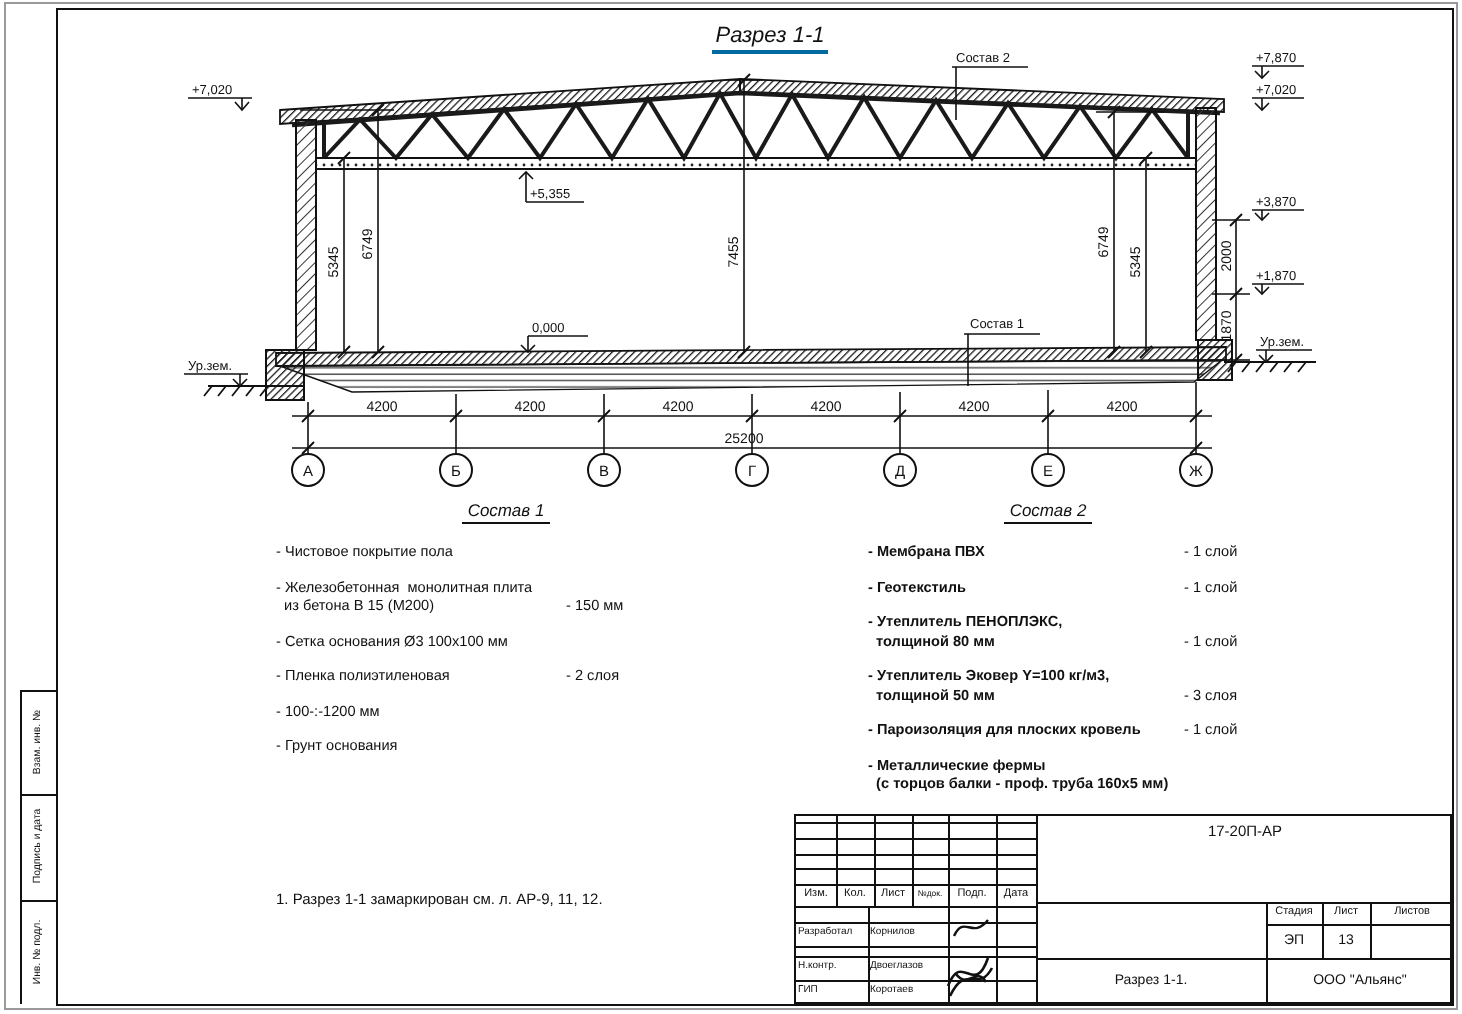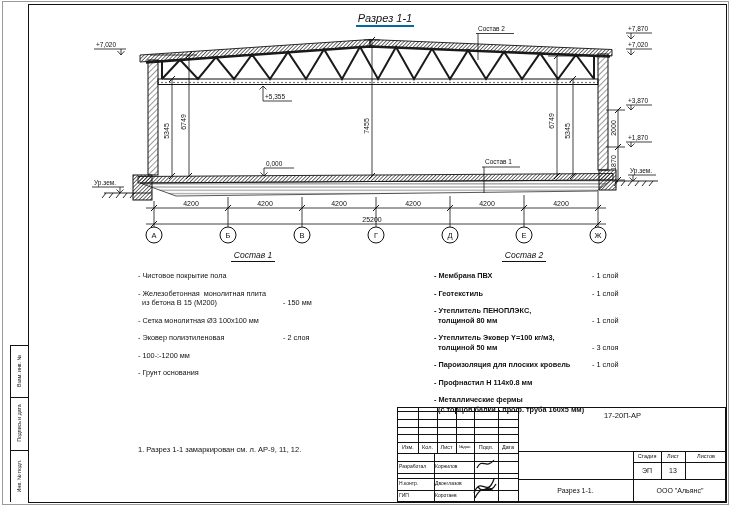--- a/index.html
+++ b/index.html
@@ -270,25 +270,25 @@
     <div class="srow">
       <span class="lab">- Чистовое покрытие пола</span>
         <span class="val"></span>
       </div>
     <div class="srow">
       <span class="lab">- Железобетонная  монолитная плита
   из бетона В 15 (М200)</span>
         <span class="val">- 150 мм</span>
       </div>
     <div class="srow">
-      <span class="lab">- Сетка монолитная Ø3 100х100 мм</span>
+      <span class="lab">- Сетка основания Ø3 100х100 мм</span>
         <span class="val"></span>
       </div>
     <div class="srow">
-      <span class="lab">- Эковер полиэтиленовая</span>
+      <span class="lab">- Пленка полиэтиленовая</span>
         <span class="val">- 2 слоя</span>
       </div>
     <div class="srow">
         <span class="val">- 100-:-1200 мм</span>
       </div>
     <div class="srow">
       <span class="lab">- Грунт основания</span>
         <span class="val"></span>
       </div>
   </div>
@@ -311,24 +311,20 @@
         <span class="val">- 1 слой</span>
       </div>
     <div class="srow">
       <span class="lab">- Утеплитель Эковер Y=100 кг/м3,
   толщиной 50 мм</span>
         <span class="val">- 3 слоя</span>
       </div>
     <div class="srow">
       <span class="lab">- Пароизоляция для плоских кровель</span>
         <span class="val">- 1 слой</span>
-      </div>
-    <div class="srow">
-      <span class="lab">- Профнастил Н 114х0.8 мм</span>
-        <span class="val"></span>
       </div>
     <div class="srow">
       <span class="lab">- Металлические фермы
   (с торцов балки - проф. труба 160х5 мм)</span>
         <span class="val"></span>
       </div>
   </div>
 </div>
 
 <div id="note">1. Разрез 1-1 замаркирован см. л. АР-9, 11, 12.</div>

